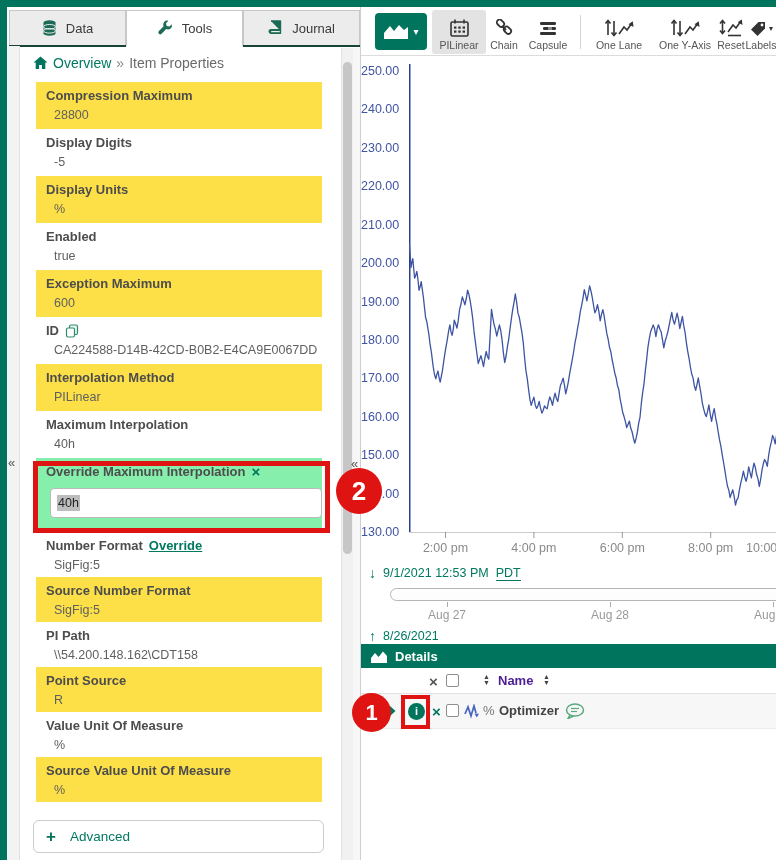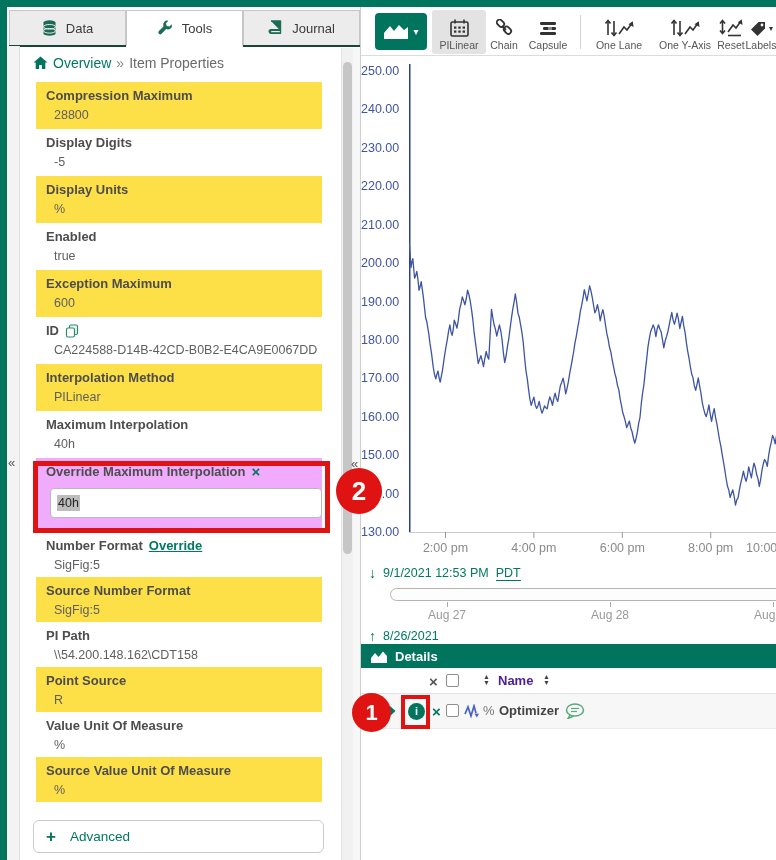--- a/index.html
+++ b/index.html
@@ -34,21 +34,21 @@
   #collapse-right-strip .chev{position:absolute;left:-2px;top:408px;font-size:13px;color:#555;cursor:pointer;}
 
   #prop-list{position:absolute;left:29px;top:75px;width:286px;box-shadow:inset 0 7px 6px -6px rgba(0,0,0,.18);}
   .prop-item{height:45px;padding:5px 10px 0;}
   .prop-item.h47{height:47px;}
   .prop-item.alt{background:#fde047;}
   .prop-label{font-weight:bold;color:#4d4d4d;font-size:13px;line-height:18px;display:flex;align-items:center;gap:6px;}
   .prop-value{color:#606060;font-size:12.5px;line-height:16px;padding-left:8px;margin-top:2px;white-space:nowrap;}
   .green-x{color:var(--accent);font-weight:bold;font-size:15px;line-height:12px;cursor:pointer;}
   .link-override{color:var(--link);text-decoration:underline;cursor:pointer;font-weight:bold;}
-  #override-item{height:74px;background:#f0abfc;}
+  #override-item{height:74px;background:#86efac;}
   .fake-input{margin:7px 4px 0;width:272px;height:30px;border:1px solid #b9b9b9;border-radius:4px;background:#fff;
       display:flex;align-items:center;padding-left:6px;font-size:12.5px;color:#222;cursor:text;}
   .fake-input .sel{background:#bdbdbd;padding:1px 1px;}
   #advanced-btn{position:absolute;left:26px;top:813px;width:291px;height:33px;border:1px solid #ccc;border-radius:6px;
       background:#fff;display:flex;align-items:center;gap:14px;padding-left:12px;cursor:pointer;}
   #advanced-btn .plus{color:var(--accent);font-size:17px;font-weight:bold;line-height:14px;}
   #advanced-btn .lbl{color:var(--link);font-size:13.5px;}
 
   
   #right-panel{position:absolute;left:360px;top:7px;width:416px;height:853px;background:#fff;

